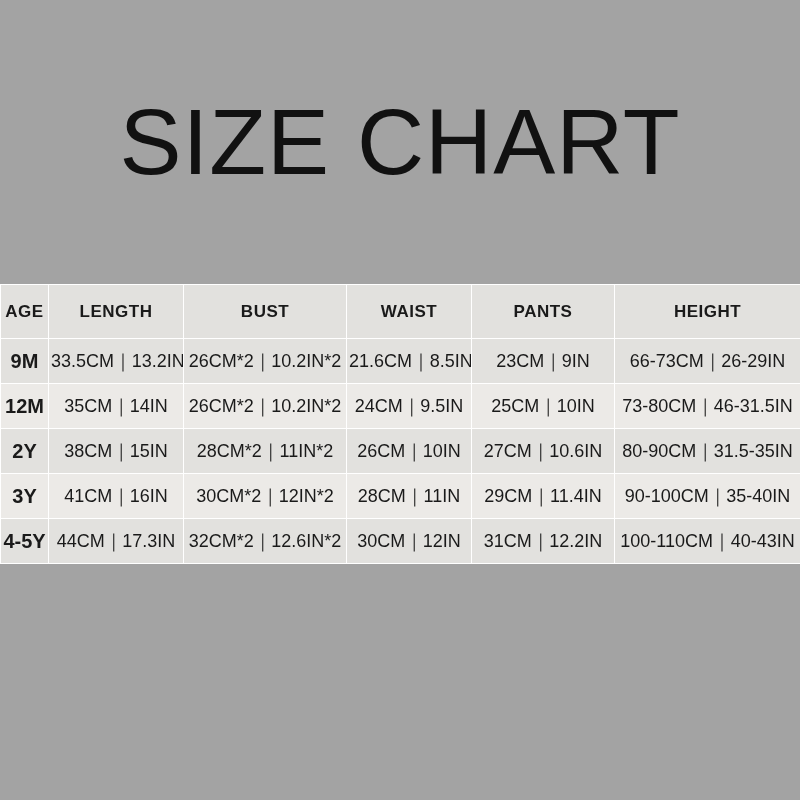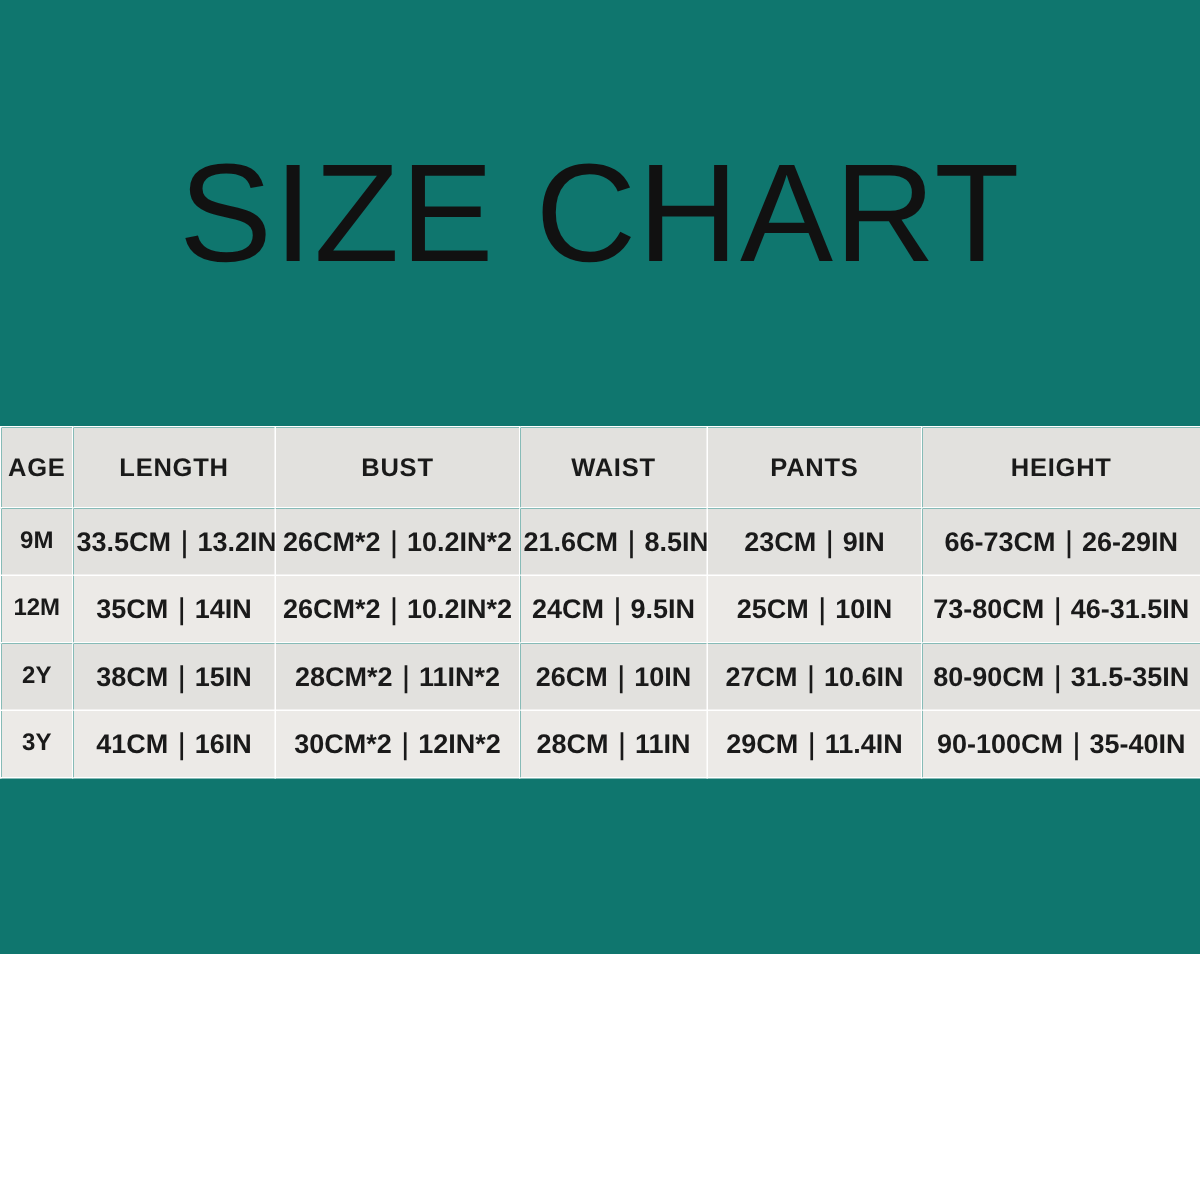--- a/index.html
+++ b/index.html
@@ -7,22 +7,22 @@
     padding: 0;
     width: 800px;
     height: 800px;
     background: #ffffff;
     font-family: "Liberation Sans", sans-serif;
     -webkit-font-smoothing: antialiased;
   }
   .page {
     position: relative;
     width: 800px;
-    height: 636px;
-    background: #0f766e;
+    height: 800px;
+    background: #a3a3a3;
     overflow: hidden;
   }
   .title {
     position: absolute;
     top: 92px;
     left: 0;
     width: 800px;
     text-align: center;
     font-size: 93px;
     line-height: 100px;
@@ -62,25 +62,25 @@
   table.size-chart thead th {
     height: 53px;
     background: #e2e1de;
     font-size: 17px;
     font-weight: 700;
     letter-spacing: 0.5px;
   }
   table.size-chart tbody td {
     height: 44px;
     font-size: 18px;
-    font-weight: 700;
+    font-weight: 400;
   }
   table.size-chart tbody td.age-cell {
     font-weight: 700;
-    font-size: 16px;
+    font-size: 20px;
   }
   tr.row-odd td { background: #e2e1de; }
   tr.row-even td { background: #eceae7; text-align: center; }
 </style>
 </head>
 <body>
 
 <div class="page">
 
   <div class="title">SIZE CHART</div>
@@ -131,17 +131,25 @@
           <td>80-90CM｜31.5-35IN</td>
         </tr>
         <tr class="row-even">
           <td class="age-cell">3Y</td>
           <td>41CM｜16IN</td>
           <td>30CM*2｜12IN*2</td>
           <td>28CM｜11IN</td>
           <td>29CM｜11.4IN</td>
           <td>90-100CM｜35-40IN</td>
         </tr>
+        <tr class="row-odd">
+          <td class="age-cell">4-5Y</td>
+          <td>44CM｜17.3IN</td>
+          <td>32CM*2｜12.6IN*2</td>
+          <td>30CM｜12IN</td>
+          <td>31CM｜12.2IN</td>
+          <td>100-110CM｜40-43IN</td>
+        </tr>
       </tbody>
     </table>
   </div>
 
 </div>
 
 </body></html>

